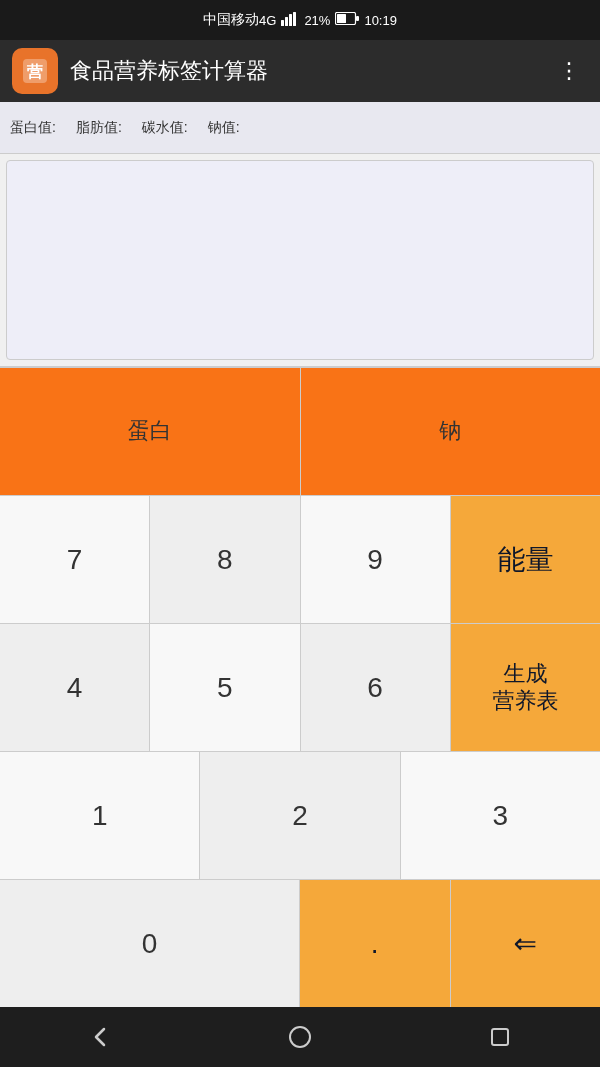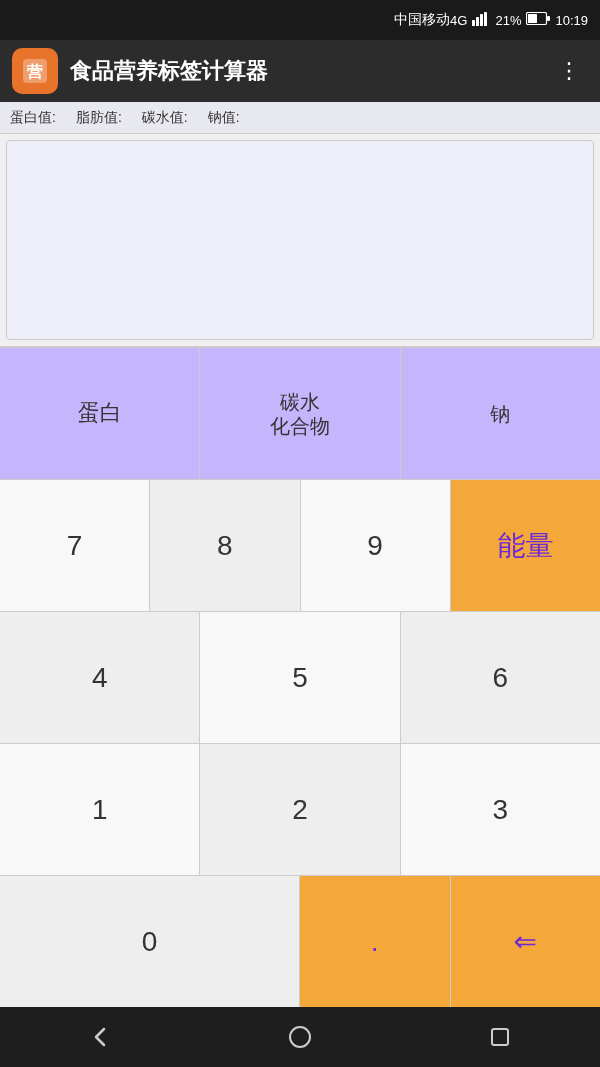--- a/index.html
+++ b/index.html
@@ -13,21 +13,21 @@
       display: flex;
       flex-direction: column;
     }
 
     
     #status-bar {
       background: #1a1a1a;
       color: #fff;
       display: flex;
       align-items: center;
-      justify-content: flex-end;
+      justify-content: center;
       padding: 0 12px;
       height: 40px;
       font-size: 14px;
       flex-shrink: 0;
     }
     #status-left { font-size: 14px; }
     #status-right {
       display: flex;
       align-items: center;
       gap: 5px;
@@ -52,35 +52,35 @@
       align-items: center;
       justify-content: center;
       margin-right: 12px;
       flex-shrink: 0;
     }
     #app-icon svg { width: 30px; height: 30px; }
     #app-title {
       color: #ffffff;
       font-size: 22px;
       flex: 1;
-      font-weight: 700;
+      font-weight: 400;
     }
     #menu-icon {
       color: #ffffff;
       font-size: 22px;
       cursor: pointer;
       padding: 4px 8px;
     }
 
     
     #info-bar {
       background: #e8e8f0;
       display: flex;
       align-items: center;
-      height: 32px;
+      height: 52px;
       padding: 0 10px;
       border-bottom: 1px solid #ccc;
       flex-shrink: 0;
       gap: 20px;
     }
     .info-label {
       font-size: 14px;
       color: #333;
     }
 
@@ -132,31 +132,31 @@
     }
 
     .key-light {
       background: #eeeeee;
     }
     .key-white {
       background: #f8f8f8;
     }
     .key-orange {
       background: #f5a83a;
-      color: #6d28d9;
+      color: #0f172a;
     }
 
     .key-wide {
       flex: 2;
     }
 
     
     #row-categories .key {
       font-size: 22px;
-      background: #c4b5fd;
+      background: #f97316;
     }
     #row-categories .key:nth-child(3) {
       font-size: 20px;
     }
 
     
     #nav-bar {
       height: 60px;
       background: #1e1e1e;
       display: flex;
@@ -225,36 +225,36 @@
   <span class="info-label">碳水值:</span>
   <span class="info-label">钠值:</span>
 </div>
 
 <div id="display-area"></div>
 
 <div id="keypad">
 
   <div class="key-row" id="row-categories">
     <div class="key key-light">蛋白</div>
-    <div class="key key-light" style="white-space:pre-line;font-size:20px;">碳水
-化合物</div>
     <div class="key key-light">钠</div>
   </div>
 
   <div class="key-row">
     <div class="key key-white">7</div>
     <div class="key key-light">8</div>
     <div class="key key-white">9</div>
     <div class="key key-orange">能量</div>
   </div>
 
   <div class="key-row">
     <div class="key key-light">4</div>
     <div class="key key-white">5</div>
     <div class="key key-light">6</div>
+    <div class="key key-orange" style="white-space:pre-line;font-size:22px;">生成
+营养表</div>
   </div>
 
   <div class="key-row">
     <div class="key key-white">1</div>
     <div class="key key-light">2</div>
     <div class="key key-white">3</div>
   </div>
 
   <div class="key-row">
     <div class="key key-wide key-light">0</div>

